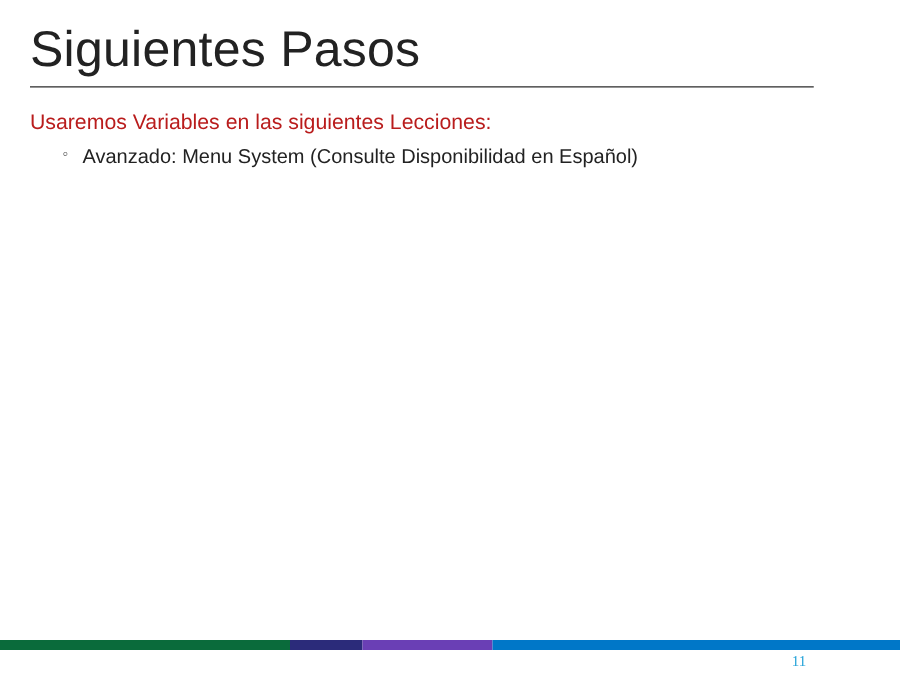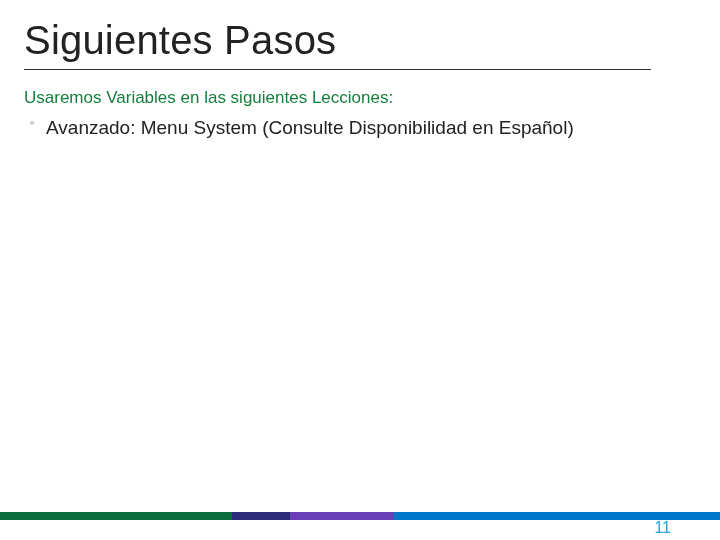--- a/index.html
+++ b/index.html
@@ -27,28 +27,28 @@
     padding: 18px 0 6px 24px;
   }
   .rule {
     border: 0;
     border-top: 1.5px solid #2b2b2b;
     margin: 0 24px 18px 24px;
   }
   .subhead {
     font-size: 17px;
     font-weight: 400;
-    color: #15803d;
+    color: #b91c1c;
     padding: 0 0 6px 24px;
   }
   .bullets {
     margin: 0;
-    padding: 0 0 0 36px;
+    padding: 0 0 0 56px;
     list-style: none;
-    font-size: 19px;
+    font-size: 16px;
     color: #222;
   }
   .bullets li {
     position: relative;
     padding-left: 10px;
     line-height: 1.45;
   }
   .bullets li::before {
     content: "◦";
     position: absolute;
@@ -74,25 +74,26 @@
     bottom: 3px;
     left: 0;
     width: 720px;
     text-align: center;
     font-size: 8.5px;
     color: #6a6a6a;
     letter-spacing: 0.2px;
   }
   .pagenum {
     position: absolute;
-    right: 4px;
+    right: 30px;
     bottom: 3px;
-    font-size: 16px;
+    font-size: 12px;
     color: #28a4d9;
     font-weight: 400;
+    font-family: Liberation Serif, serif;
   }
 </style>
 </head>
 <body>
 
 <div class="slide">
 
   <div class="title">Siguientes Pasos</div>
   <hr class="rule">
 

